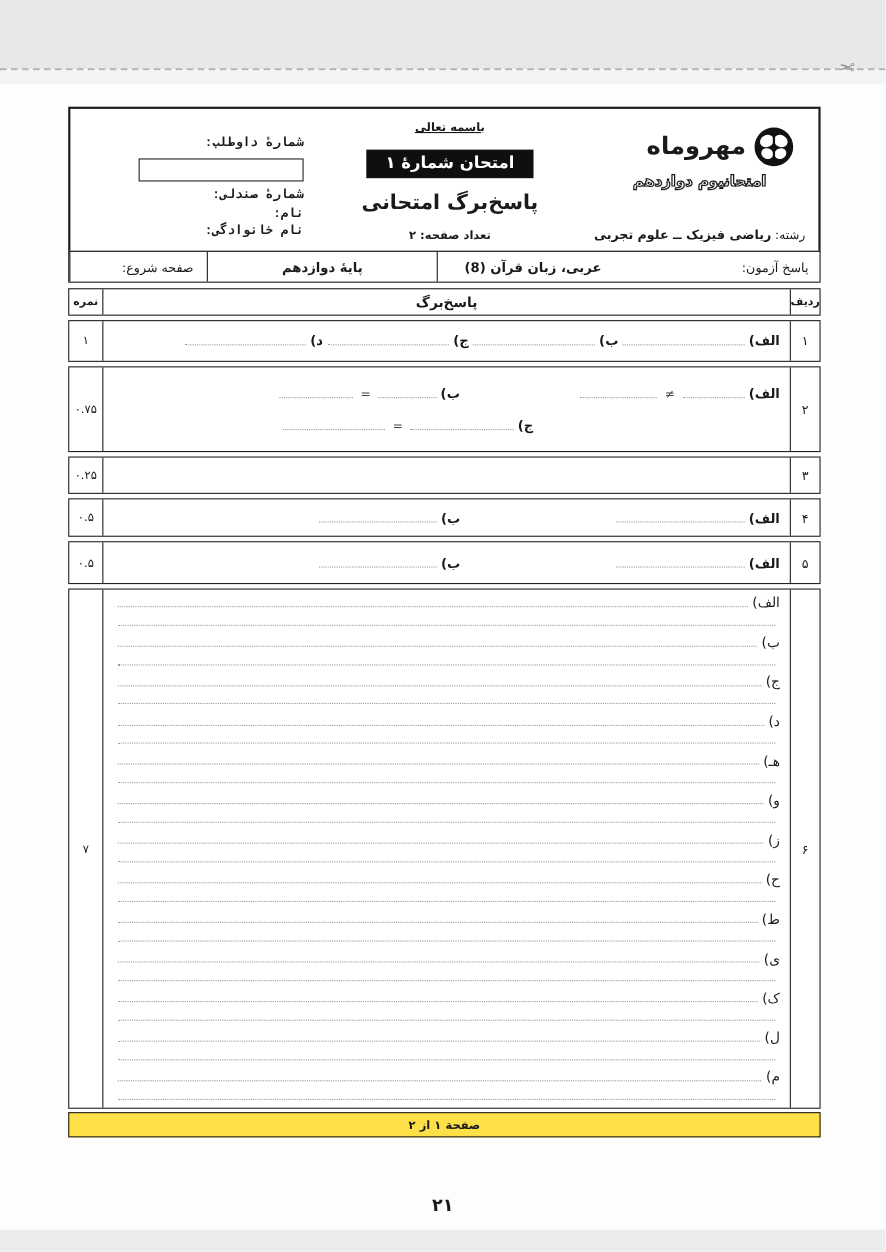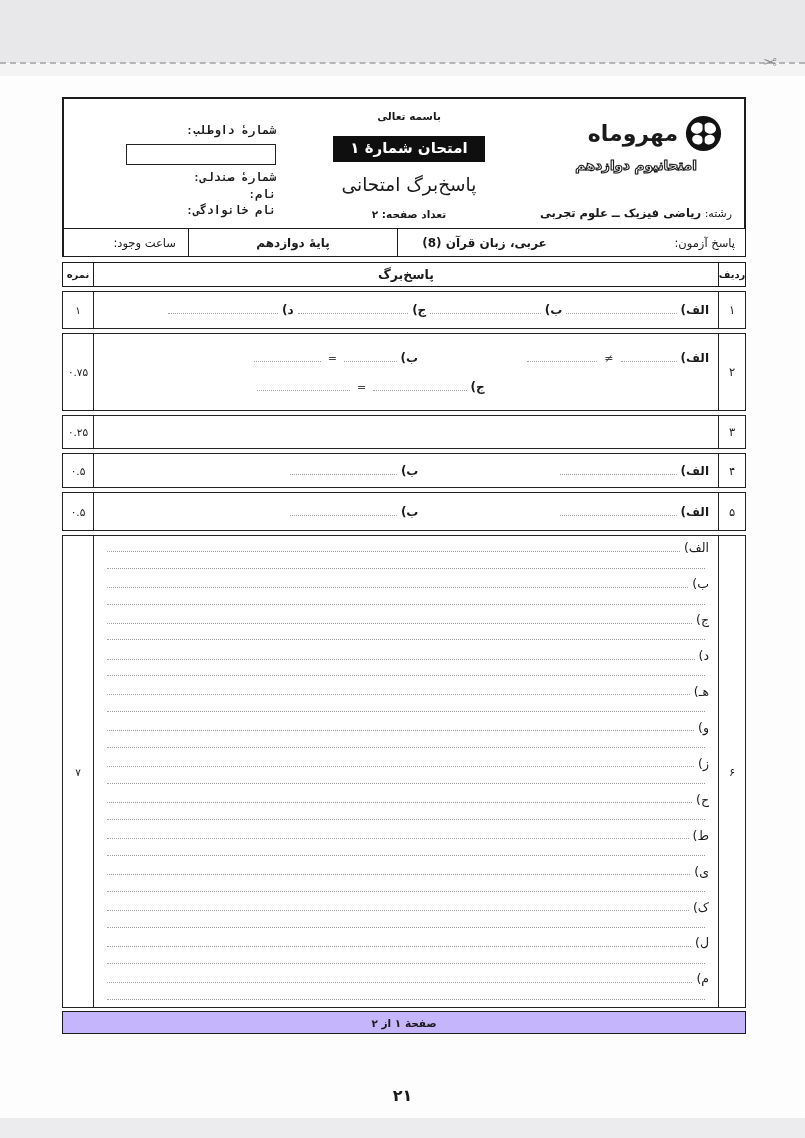--- a/index.html
+++ b/index.html
@@ -27,23 +27,23 @@
   .brand-logo svg{display:block;}
   .brand-sub{
     margin-top:5px;font-size:13.5px;font-weight:bold;letter-spacing:.5px;
     color:#fff;-webkit-text-stroke:1.1px #1a1a1a;
     text-shadow:0 0 1px #1a1a1a;
   }
   .field-line{margin-top:auto;width:100%;text-align:center;font-size:11px;white-space:nowrap;}
   .field-line b{font-size:11.5px;}
 
   .hdr-center{flex:1;display:flex;flex-direction:column;align-items:center;justify-content:space-between;padding:11px 0 8px;}
-  .bismillah{font-size:10.5px;font-weight:bold;}
+  .bismillah{font-size:10.5px;font-weight:bold;text-decoration:underline;}
   .badge{background:#0f0f0f;color:#fff;font-weight:bold;font-size:15px;padding:3px 17px 5px;line-height:1.25;}
-  .sheet-title{font-size:18.5px;font-weight:normal;line-height:1;}
+  .sheet-title{font-size:18.5px;font-weight:bold;line-height:1;}
   .pages{font-size:10.5px;font-weight:bold;}
 
   .hdr-left{width:226px;display:flex;flex-direction:column;align-items:flex-start;padding:24px 14px 8px 8px;font-family:Liberation Mono, monospace;}
   .hl-label{font-size:11.5px;font-weight:bold;line-height:1.45;}
   .cand-box{width:150px;height:24px;border:1.6px solid #222;background:#fff;margin:4px 0 5px;}
 
   
   .info-row{display:flex;height:29px;border:1.5px solid #1c1c1c;margin-top:-2px;background:#fff;}
   .ic{display:flex;align-items:center;font-size:11.5px;}
   .ic-sep{border-left:1.5px solid #1c1c1c;}
@@ -67,21 +67,21 @@
   .cell-main{flex:1;display:flex;flex-direction:column;justify-content:space-evenly;padding:2px 9px;}
   .line{display:flex;align-items:center;min-height:14px;}
   .lab{font-weight:bold;font-size:12px;white-space:nowrap;}
   .lab6{font-weight:normal;font-size:12.5px;white-space:nowrap;}
   .dots{border-bottom:1.6px dotted #9b9b9b;height:1px;margin:7px 4px 0;}
   .sym{font-size:11px;color:#454545;padding:0 3px;margin-top:2px;}
   .sp{height:1px;}
   .r6item{flex:1;display:flex;flex-direction:column;justify-content:space-evenly;}
 
   .tfoot{margin-top:3px;height:23px;border:1.5px solid #1c1c1c;display:flex;align-items:center;justify-content:center;
-    font-size:10.5px;font-weight:600;background:#c4b5fd;}
+    font-size:10.5px;font-weight:600;background:#fde047;}
 
   .pageno{position:absolute;top:1086px;left:0;width:805px;text-align:center;font-size:16px;font-weight:bold;}
 </style>
 </head>
 <body>
 
 <div class="top-strip"></div>
 <div class="cutline"></div>
 <div class="sub-band"></div>
 <span class="scissors">✂</span>
@@ -125,21 +125,21 @@
       <div class="hl-label">شمارهٔ صندلی:</div>
       <div class="hl-label">نام:</div>
       <div class="hl-label">نام خانوادگی:</div>
     </div>
   </div>
 
   <div class="info-row">
     <div class="ic ic-date">پاسخ آزمون:</div>
     <div class="ic ic-subject ic-sep">عربی، زبان قرآن (8)</div>
     <div class="ic ic-grade ic-sep">پایهٔ دوازدهم</div>
-    <div class="ic ic-start ic-sep">ساعت وجود:</div>
+    <div class="ic ic-start ic-sep">صفحه شروع:</div>
   </div>
 
 
   <div class="thead">
     <div class="th-num">ردیف</div>
     <div class="th-main">پاسخ‌برگ</div>
     <div class="th-score">نمره</div>
   </div>
 
   <div id="rows">

